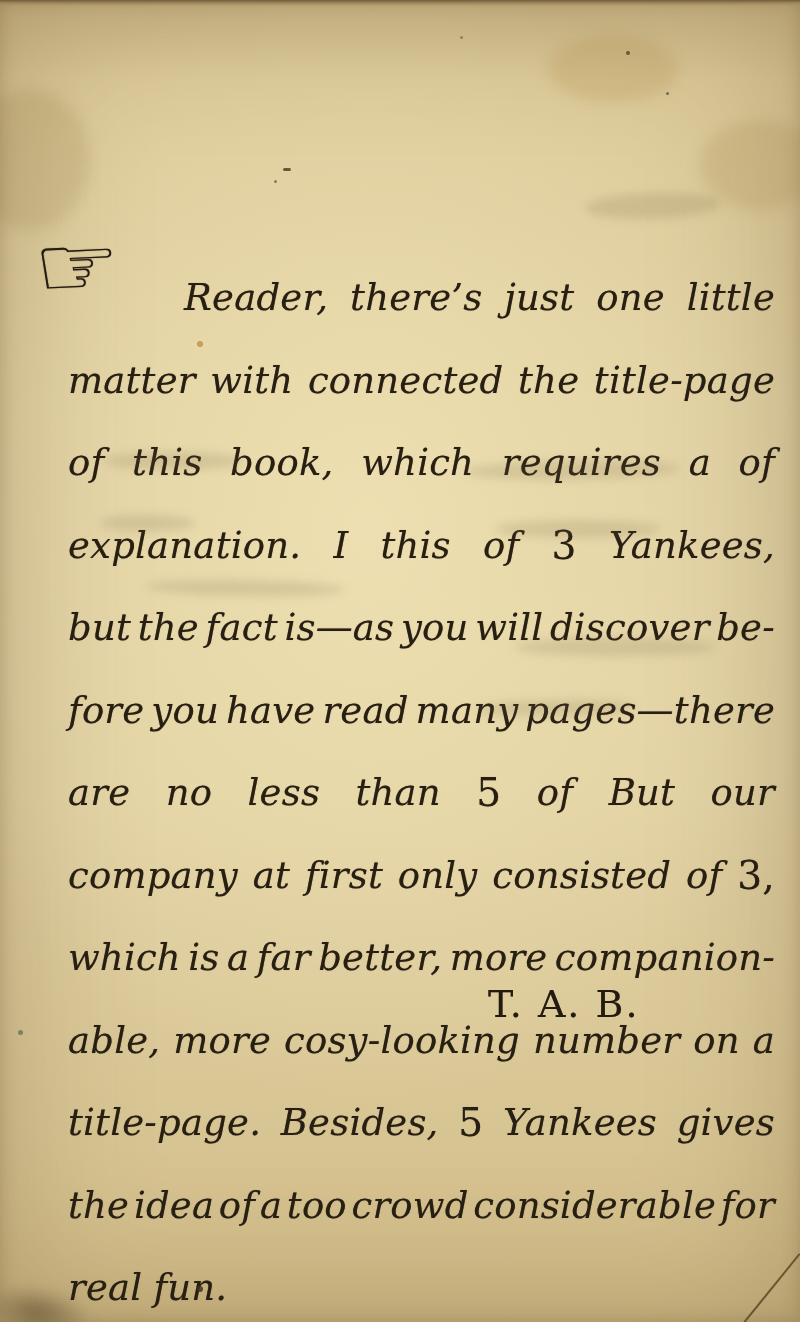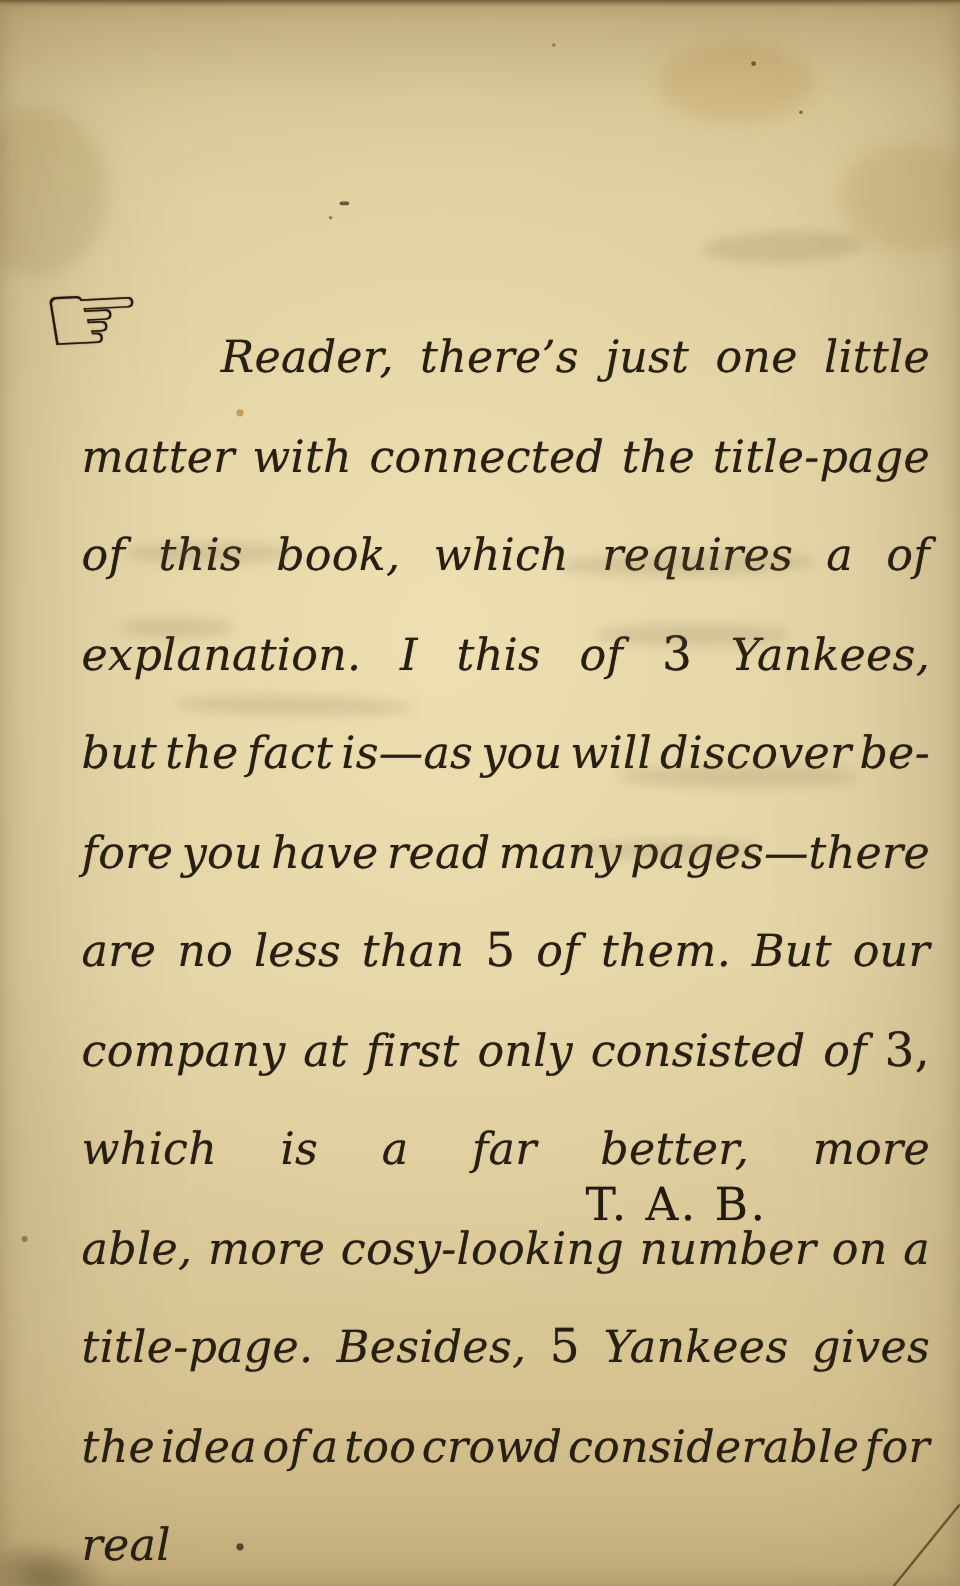--- a/index.html
+++ b/index.html
@@ -53,21 +53,21 @@
     letter-spacing: 0.2px;
     text-shadow: 0 0 0.7px rgba(40,30,15,0.55);
   }
   .text-line {
     display: flex; justify-content: space-between;
     height: 54.5px; line-height: 54.5px;
     white-space: nowrap;
     margin-top: 28px;
   }
   .text-line.first { padding-left: 116px; }
-  .text-line.last { justify-content: flex-start; gap: 0.30em; flex-direction: column; }
+  .text-line.last { justify-content: flex-start; gap: 0.30em; }
   .text-line .numeral {
     font-style: normal;
     font-size: 1.06em;
   }
 
   .signature {
     position: absolute; left: 488px; top: 984px;
     font-style: normal;
     font-size: 38px; line-height: 40px;
     letter-spacing: 2px;
@@ -172,40 +172,40 @@
         <span>many</span>
         <span>pages—there</span>
       </div>
       <div class="text-line">
         <span>are</span>
         <span>no</span>
         <span>less</span>
         <span>than</span>
         <span class="numeral">5</span>
         <span>of</span>
-        <span>them.</span>
         <span>But</span>
         <span>our</span>
       </div>
       <div class="text-line">
         <span>company</span>
         <span>at</span>
         <span>first</span>
         <span>only</span>
         <span>consisted</span>
         <span>of</span>
         <span class="numeral">3,</span>
       </div>
       <div class="text-line">
         <span>which</span>
         <span>is</span>
         <span>a</span>
         <span>far</span>
         <span>better,</span>
         <span>more</span>
+        <span>companion-</span>
       </div>
       <div class="text-line">
         <span>able,</span>
         <span>more</span>
         <span>cosy-looking</span>
         <span>number</span>
         <span>on</span>
         <span>a</span>
       </div>
       <div class="text-line">

